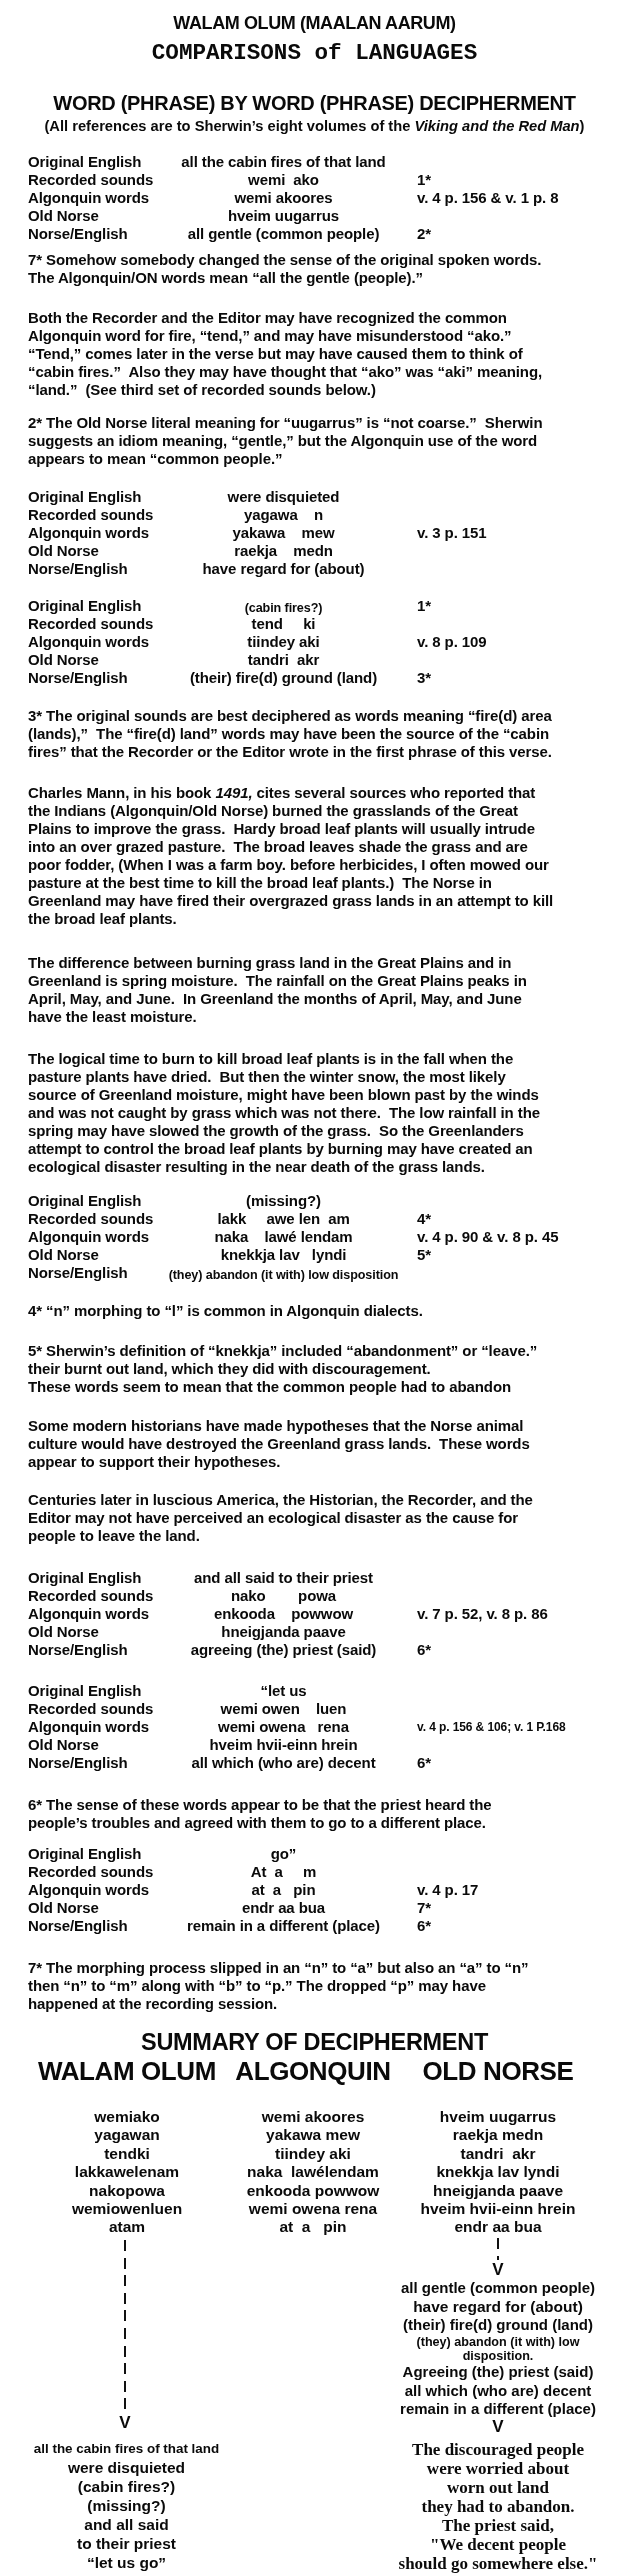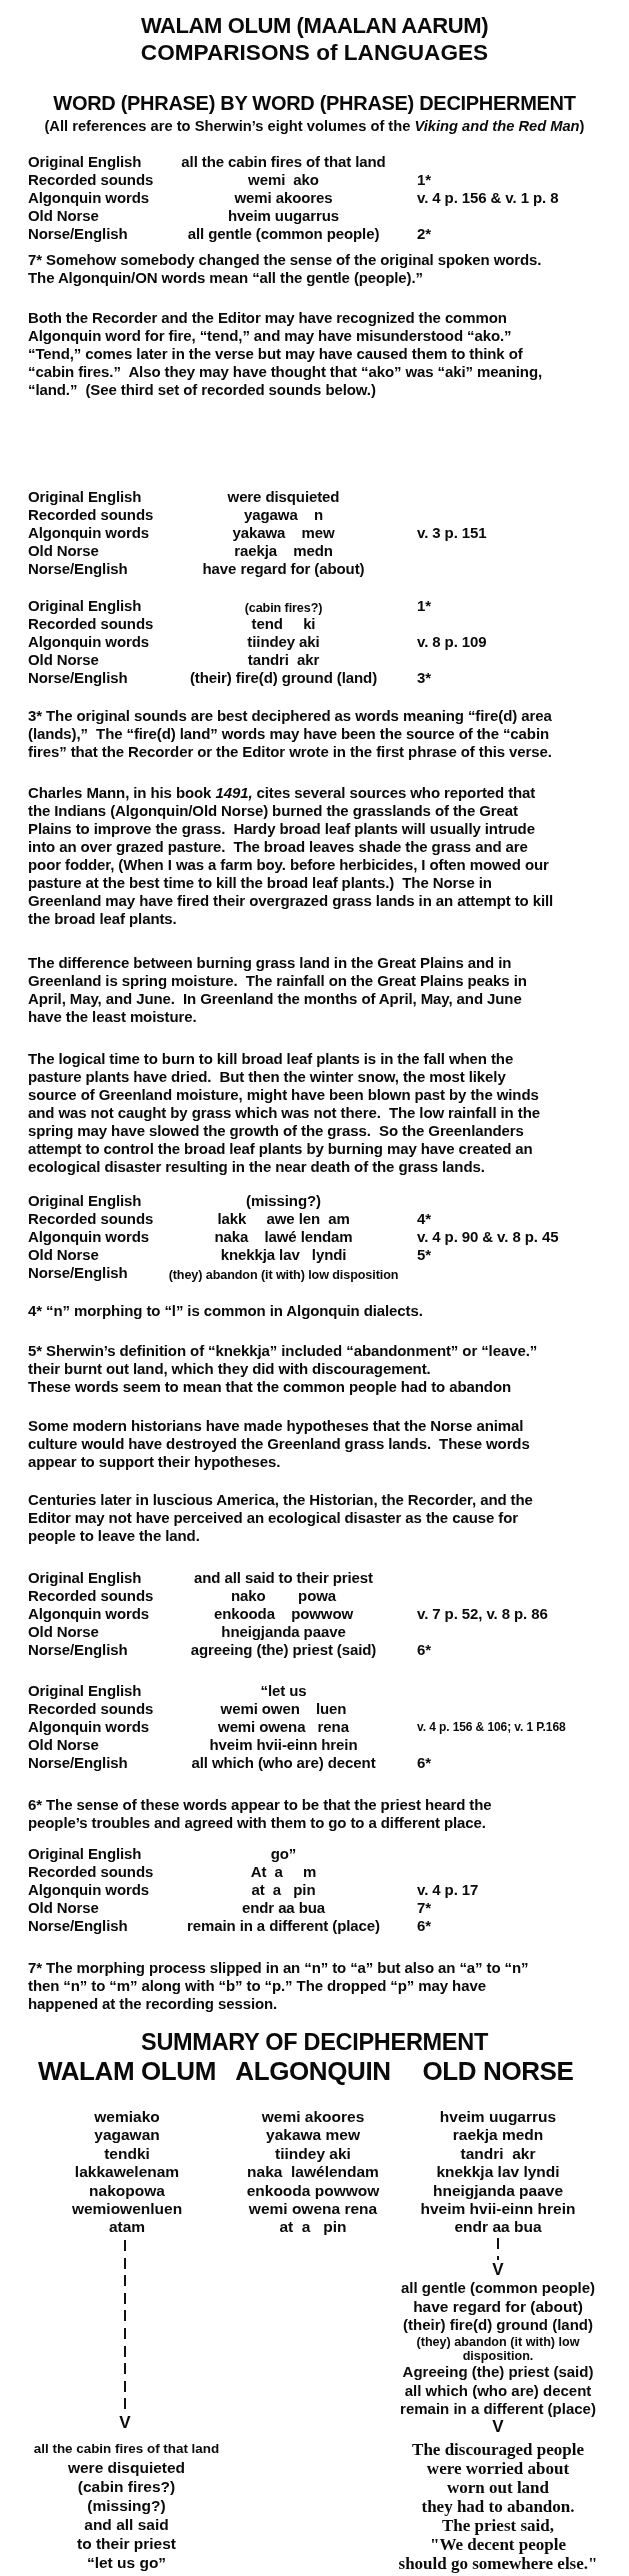--- a/index.html
+++ b/index.html
@@ -3,21 +3,21 @@
 <meta charset="utf-8">
 <style>
   html,body{margin:0;padding:0;background:#ffffff;}
   #page{position:relative;width:629px;height:2576px;background:#fff;color:#0a0a0a;
         font-family:"Liberation Sans","DejaVu Sans",sans-serif;font-weight:bold;overflow:hidden;}
   .abs{position:absolute;}
   .ctr{left:0;width:629px;text-align:center;}
   .body-block{left:28px;width:587px;}
   .body-block .ln{font-size:15px;line-height:18px;letter-spacing:-0.1px;white-space:pre;}
   .ital{font-style:italic;}
-  .serif{font-family:Liberation Sans, sans-serif;}
+  .serif{font-family:Liberation Mono, monospace;}
   
   .wtable{left:28px;width:587px;}
   .wrow{position:relative;height:18px;font-size:15px;letter-spacing:-0.1px;}
   .wrow .lbl{position:absolute;left:0;top:0;white-space:pre;}
   .wrow .val{position:absolute;left:117px;width:277px;top:0;text-align:center;white-space:pre;}
   .wrow .ref{position:absolute;left:389px;top:0;white-space:pre;}
   .sm{font-size:12.6px;line-height:18px;padding-top:1.7px;}
   .smref{font-size:12px;padding-top:1.7px;}
   
   .sumrow{position:relative;height:18.4px;font-size:15.5px;}
@@ -32,21 +32,21 @@
   .fl-big{font-size:15.5px;line-height:19px;}
   .fl-med{font-size:15px;line-height:18.4px;}
   .fl-sm{font-size:12.6px;line-height:14.2px;}
   .fl-serif{font-family:"Liberation Serif","DejaVu Serif",serif;font-size:17px;line-height:19px;}
 </style>
 </head>
 <body>
 
 <div id="page">
 
-  <div class="abs ctr" style="top:12.6px;font-size:22px;letter-spacing:-0.4px;">WALAM OLUM (MAALAN AARUM)</div>
+  <div class="abs ctr" style="top:12.6px;font-size:18px;letter-spacing:-0.4px;">WALAM OLUM (MAALAN AARUM)</div>
   <div class="abs ctr serif" style="top:40px;font-size:22.6px;">COMPARISONS of LANGUAGES</div>
 
   <div class="abs ctr" style="top:92px;font-size:20px;letter-spacing:-0.3px;">WORD (PHRASE) BY WORD (PHRASE) DECIPHERMENT</div>
   <div class="abs ctr" style="top:118px;font-size:14.7px;"><span>(All references are to Sherwin’s eight volumes of the </span><span class="ital">Viking and the Red Man</span><span>)</span></div>
 
   <div class="abs wtable" style="top:153px">
       <div class="wrow">
         <span class="lbl">Original English</span>
         <span class="val">all the cabin fires of that land</span>
         <span class="ref"></span>
@@ -75,20 +75,25 @@
   <div class="abs body-block" style="top:251px">
       <div class="ln">7* Somehow somebody changed the sense of the original spoken words.</div>
       <div class="ln">The Algonquin/ON words mean “all the gentle (people).”</div>
     </div>
   <div class="abs body-block" style="top:309px">
       <div class="ln">Both the Recorder and the Editor may have recognized the common</div>
       <div class="ln">Algonquin word for fire, “tend,” and may have misunderstood “ako.”</div>
       <div class="ln">“Tend,” comes later in the verse but may have caused them to think of</div>
       <div class="ln">“cabin fires.”  Also they may have thought that “ako” was “aki” meaning,</div>
       <div class="ln">“land.”  (See third set of recorded sounds below.)</div>
+    </div>
+  <div class="abs body-block" style="top:414px">
+      <div class="ln">2* The Old Norse literal meaning for “uugarrus” is “not coarse.”  Sherwin</div>
+      <div class="ln">suggests an idiom meaning, “gentle,” but the Algonquin use of the word</div>
+      <div class="ln">appears to mean “common people.”</div>
     </div>
 
   <div class="abs wtable" style="top:488px">
       <div class="wrow">
         <span class="lbl">Original English</span>
         <span class="val">were disquieted</span>
         <span class="ref"></span>
       </div>
       <div class="wrow">
         <span class="lbl">Recorded sounds</span>

